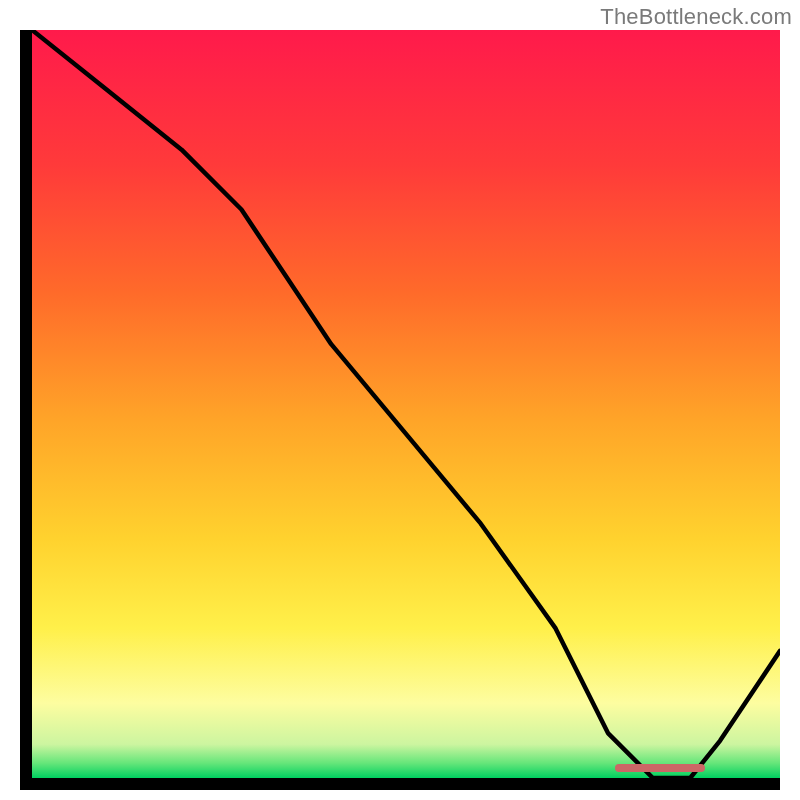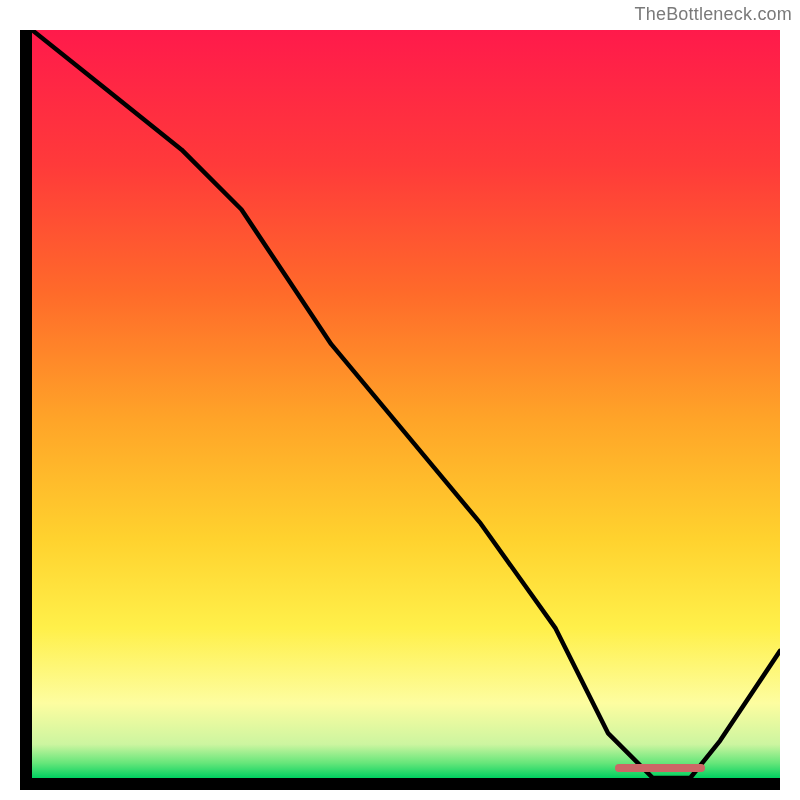--- a/index.html
+++ b/index.html
@@ -13,21 +13,21 @@
   }
   .stage {
     position: relative;
     width: 800px;
     height: 800px;
   }
   .watermark {
     position: absolute;
     top: 4px;
     right: 8px;
-    font-size: 18px;
+    font-size: 22px;
     font-weight: 500;
     color: #7a7a7a;
     letter-spacing: 0.2px;
   }
   .plot-frame {
     position: absolute;
     left: 20px;
     top: 30px;
     width: 760px;
     height: 760px;

